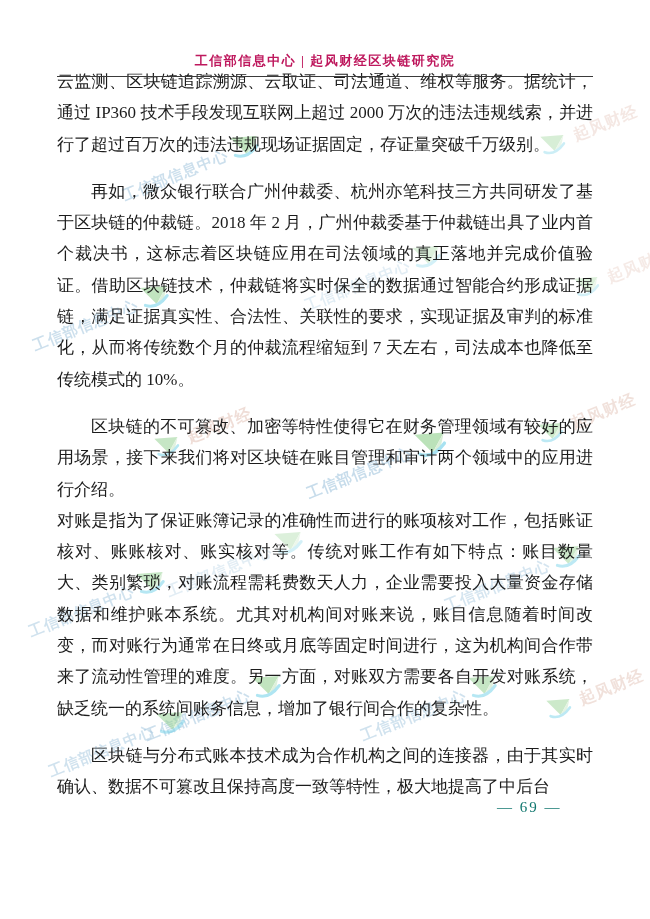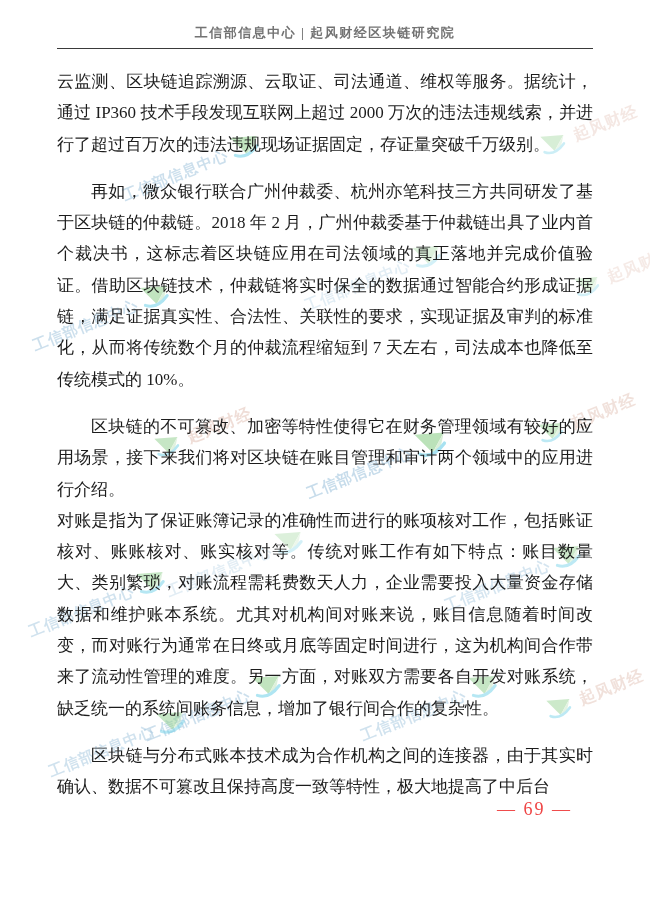--- a/index.html
+++ b/index.html
@@ -10,39 +10,39 @@
     overflow:hidden;
     font-family:"Liberation Serif","DejaVu Serif",serif;
     color:#1e1e1e;
   }
   
   .hdr{
     position:absolute;left:57px;top:0;width:536px;
     text-align:center;z-index:3;
   }
   .hdr-title{
-    display:inline-block;margin-top:24px;
-    font-size:13px;font-weight:bold;letter-spacing:1.5px;color:#737373;
+    display:inline-block;margin-top:52px;
+    font-size:13px;font-weight:bold;letter-spacing:1.5px;color:#be185d;
   }
   .hdr-rule{
     margin-top:6px;border-bottom:1.6px solid #3a3a3a;height:0;
   }
   
   .doc{
     position:absolute;left:57px;top:66px;width:536px;z-index:2;
     font-size:17px;line-height:31.3px;text-align:justify;
     color:#1c1c1c;
   }
   .para{margin:0;text-indent:0;}
   .para.indent{text-indent:2em;margin-top:16px;}
   .para.heading{font-weight:bold;}
   
   .footer{
     position:absolute;left:497px;top:799px;z-index:3;
-    font-size:18px;color:#ef4444;letter-spacing:2px;
+    font-size:15px;color:#0f766e;letter-spacing:2px;
   }
   
   .wm-layer{position:absolute;inset:0;z-index:1;pointer-events:none;}
   .wm{
     position:absolute;display:flex;align-items:center;gap:5px;
     transform:rotate(-22deg);white-space:nowrap;
   }
   .wm-text{
     font-family:"Liberation Sans","DejaVu Sans",sans-serif;
     font-weight:bold;font-size:15px;letter-spacing:1px;

